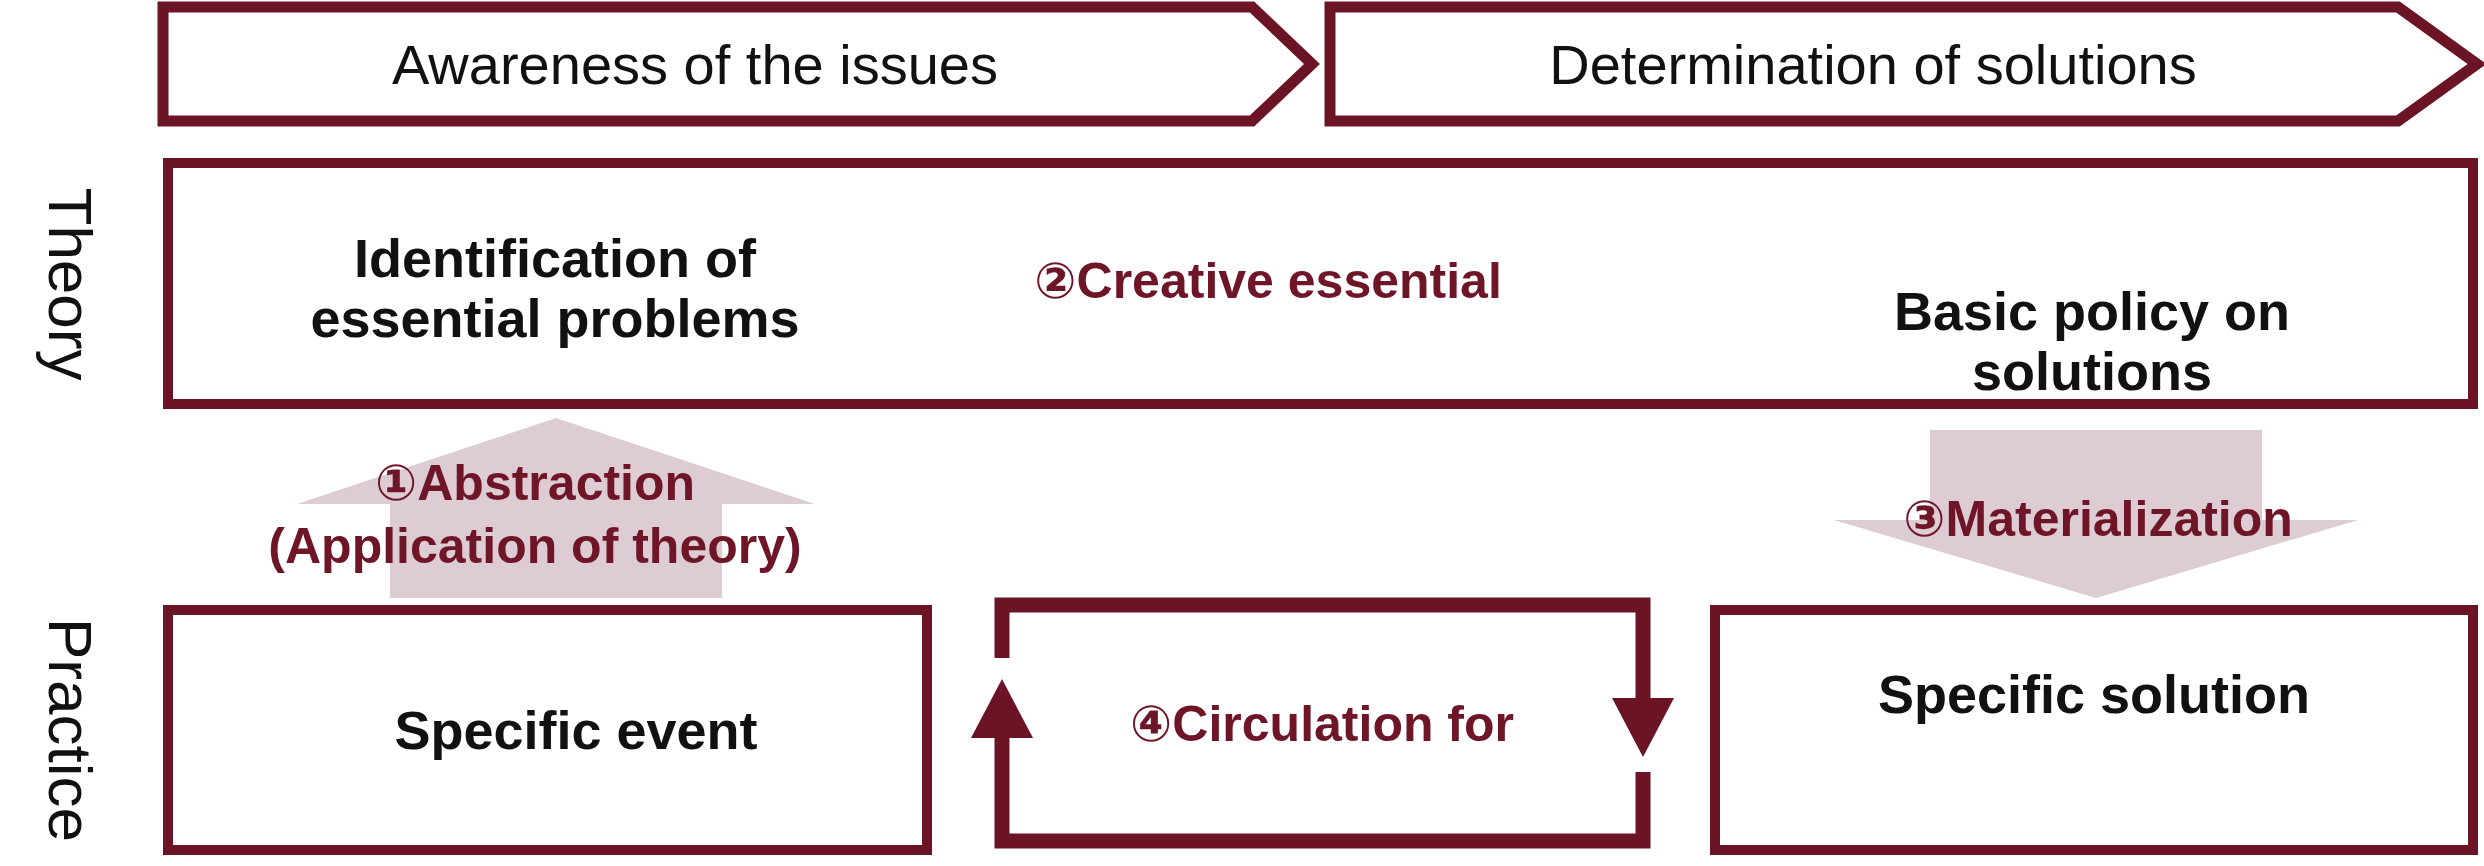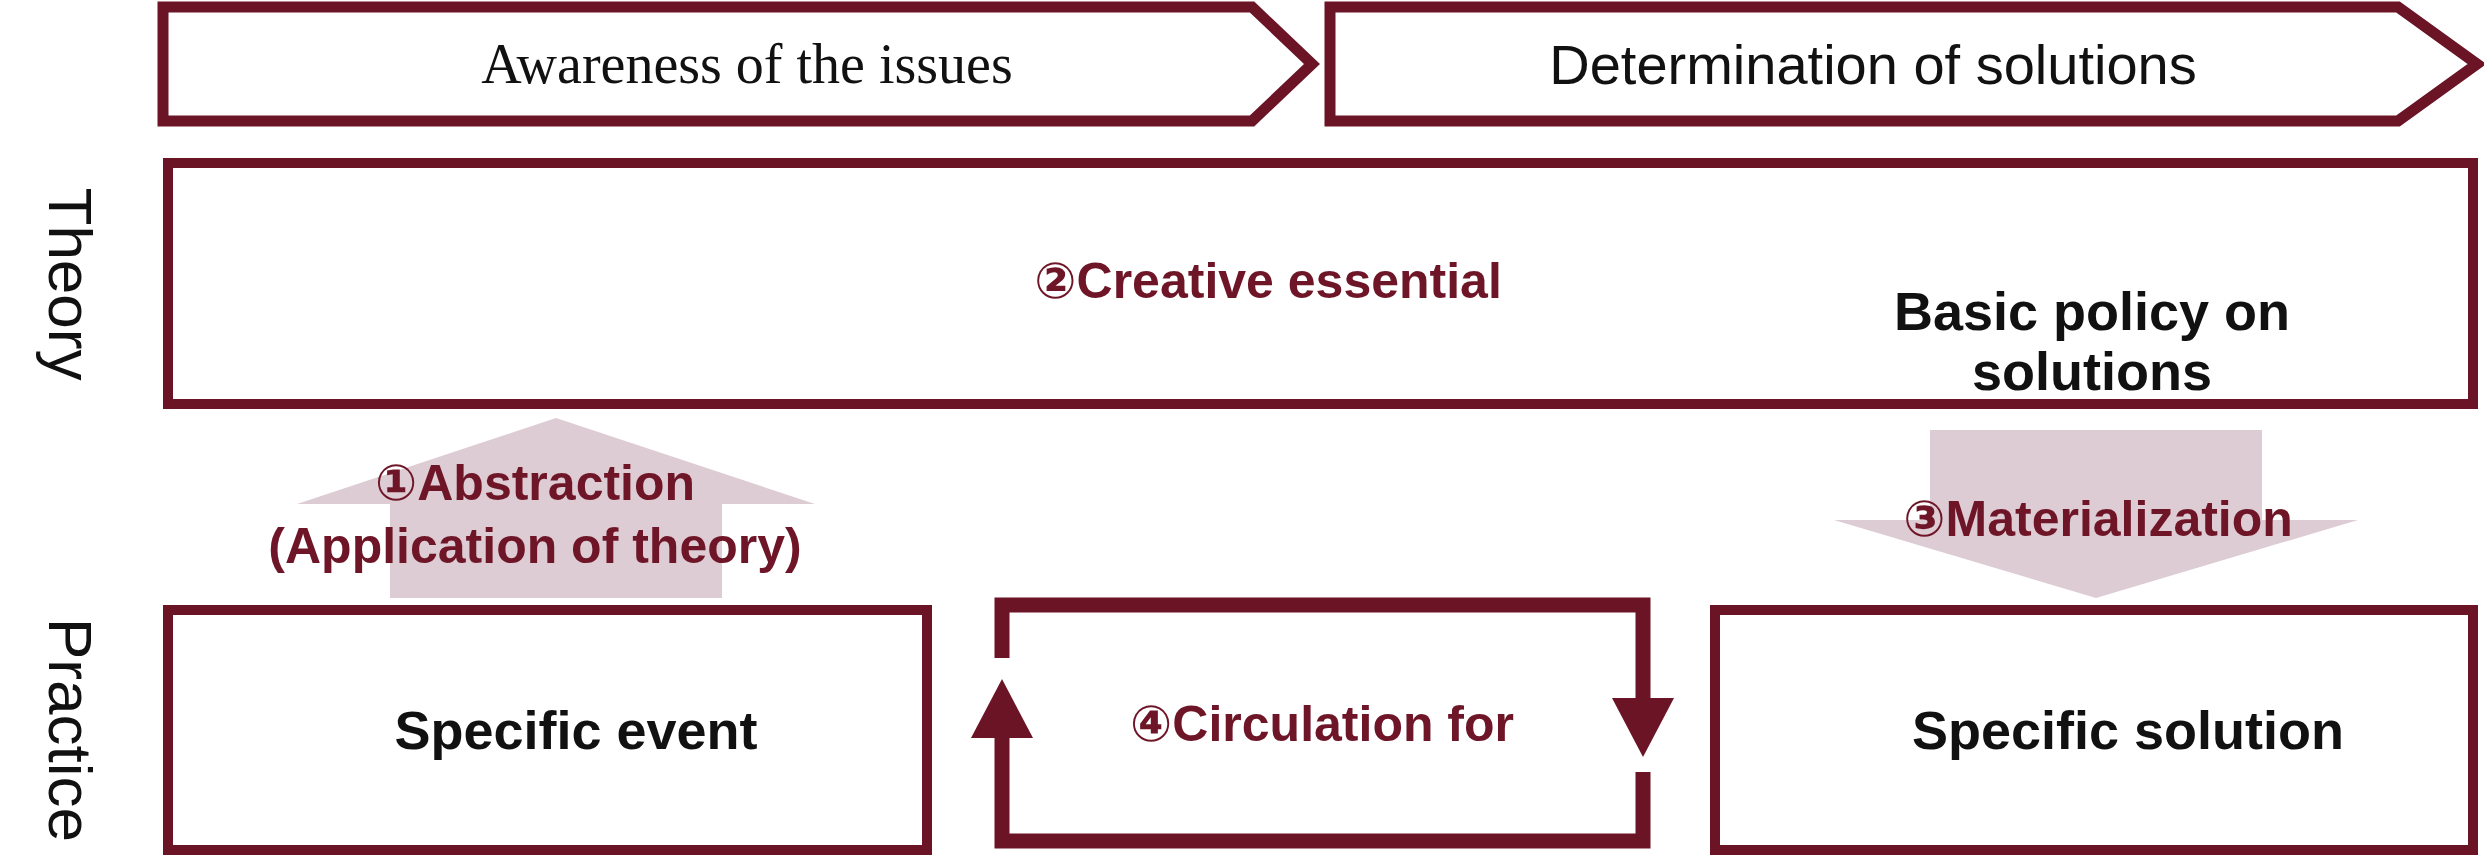--- a/index.html
+++ b/index.html
@@ -41,28 +41,32 @@
     <polygon points="556,418 815,504 722,504 722,598 390,598 390,504 297,504" fill="var(--pink)"></polygon>
 
     <polygon points="1930,430 2262,430 2262,520 2358,520 2096,598 1834,520 1930,520" fill="var(--pink)"></polygon>
 
     <path d="M 1002,658 L 1002,605 L 1643,605 L 1643,698" fill="none" stroke="var(--maroon)" stroke-width="15"></path>
     <polygon points="1612,698 1674,698 1643,757" fill="var(--maroon)"></polygon>
     <path d="M 1643,772 L 1643,841 L 1002,841 L 1002,738" fill="none" stroke="var(--maroon)" stroke-width="15"></path>
     <polygon points="971,738 1033,738 1002,679" fill="var(--maroon)"></polygon>
   </svg>
 
-  <div class="abs banner-text" style="left:747px;top:64px;font-family:Liberation Serif, serif;">Awareness of the issues</div>
+  <div class="abs banner-text" style="left:695px;top:64px;">Awareness of the issues</div>
   <div class="abs banner-text" style="left:1873px;top:64px;">Determination of solutions</div>
 
   <div class="abs rot row-label" style="left:70px;top:284px;">Theory</div>
   <div class="abs rot row-label" style="left:70px;top:730px;">Practice</div>
 
   <div class="box" style="left:163px;top:158px;width:2315px;height:251px;"></div>
 
+  <div class="abs box-label" style="left:555px;top:288px;">
+    <span class="line">Identification of</span>
+    <span class="line">essential problems</span>
+  </div>
 
   <div class="abs maroon-label" style="left:1268px;top:281px;">②Creative essential</div>
 
   <div class="abs box-label" style="left:2092px;top:297px;margin-top:44px;">
     <span class="line">Basic policy on</span>
     <span class="line">solutions</span>
   </div>
 
   <div class="abs maroon-label" style="left:535px;top:514px;">
     <span class="line">①Abstraction</span>
@@ -72,15 +76,15 @@
   <div class="abs maroon-label" style="left:2098px;top:519px;">③Materialization</div>
 
   <div class="box" style="left:163px;top:605px;width:769px;height:250px;"></div>
   <div class="abs box-label" style="left:576px;top:730px;">Specific event</div>
 
   <div class="abs maroon-label" style="left:1322px;top:724px;">
     <span class="line">④Circulation for</span>
   </div>
 
   <div class="box" style="left:1710px;top:605px;width:768px;height:250px;"></div>
-  <div class="abs box-label" style="left:2094px;top:730px;margin-left:34px;">Specific solution</div>
+  <div class="abs box-label" style="left:2094px;top:694px;">Specific solution</div>
 
 </div>
 
 </body></html>

